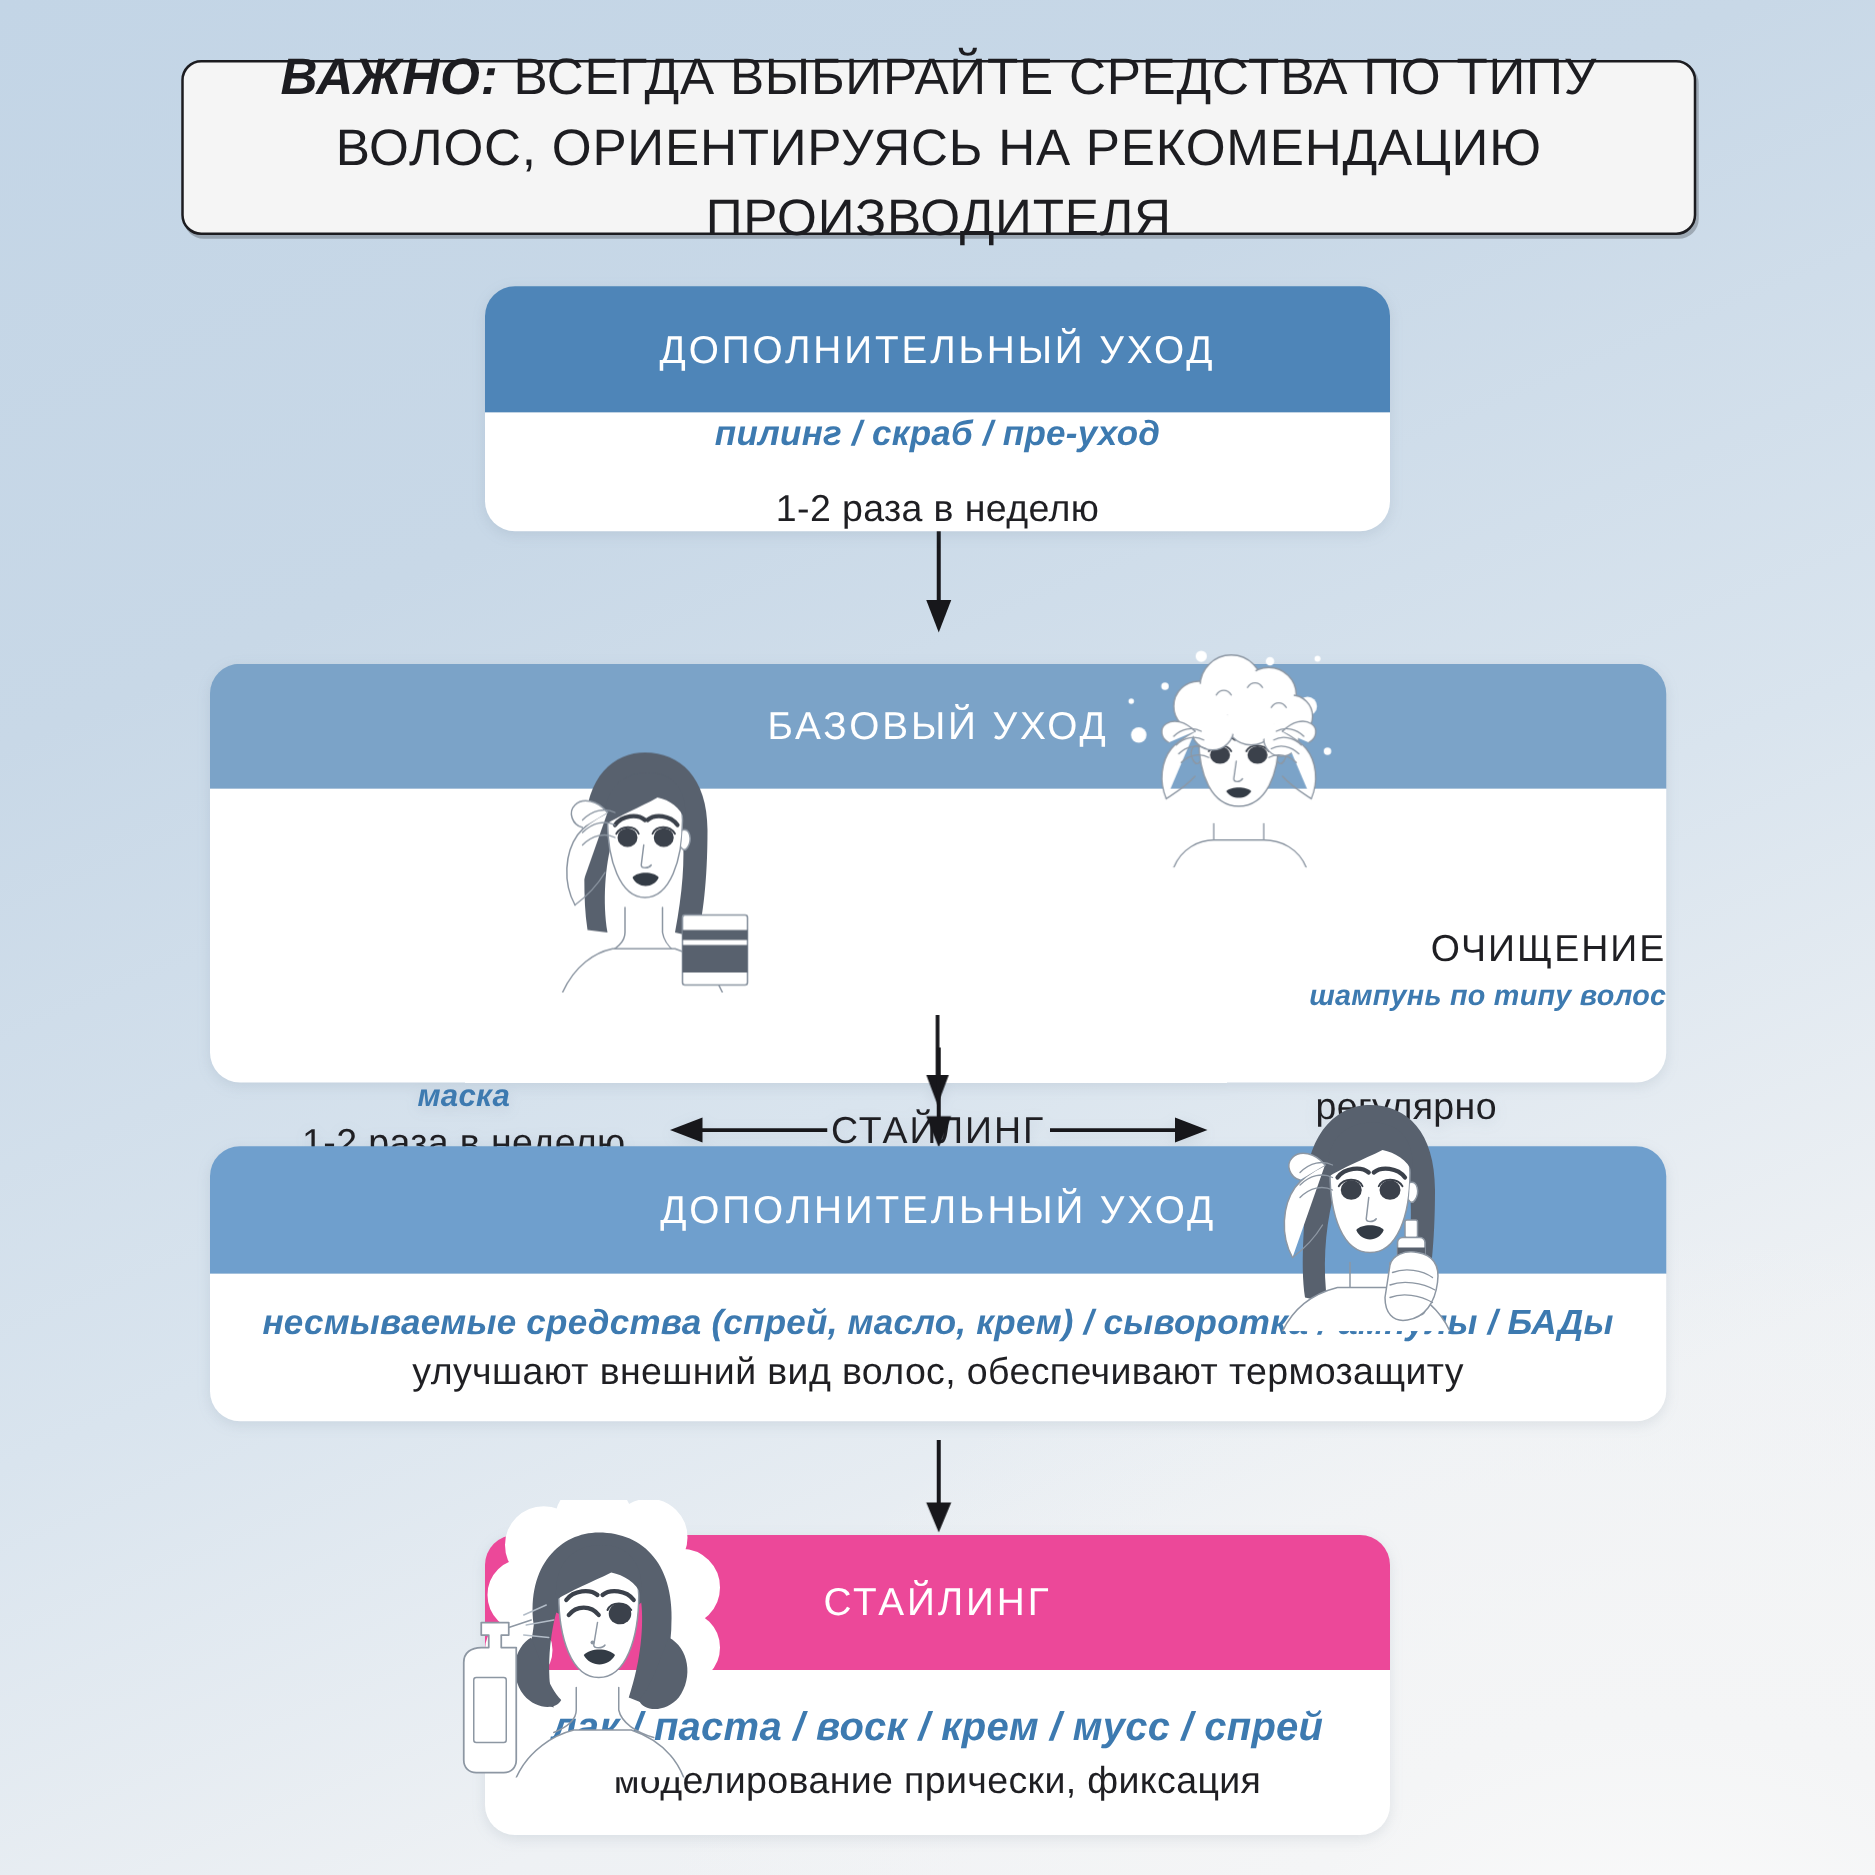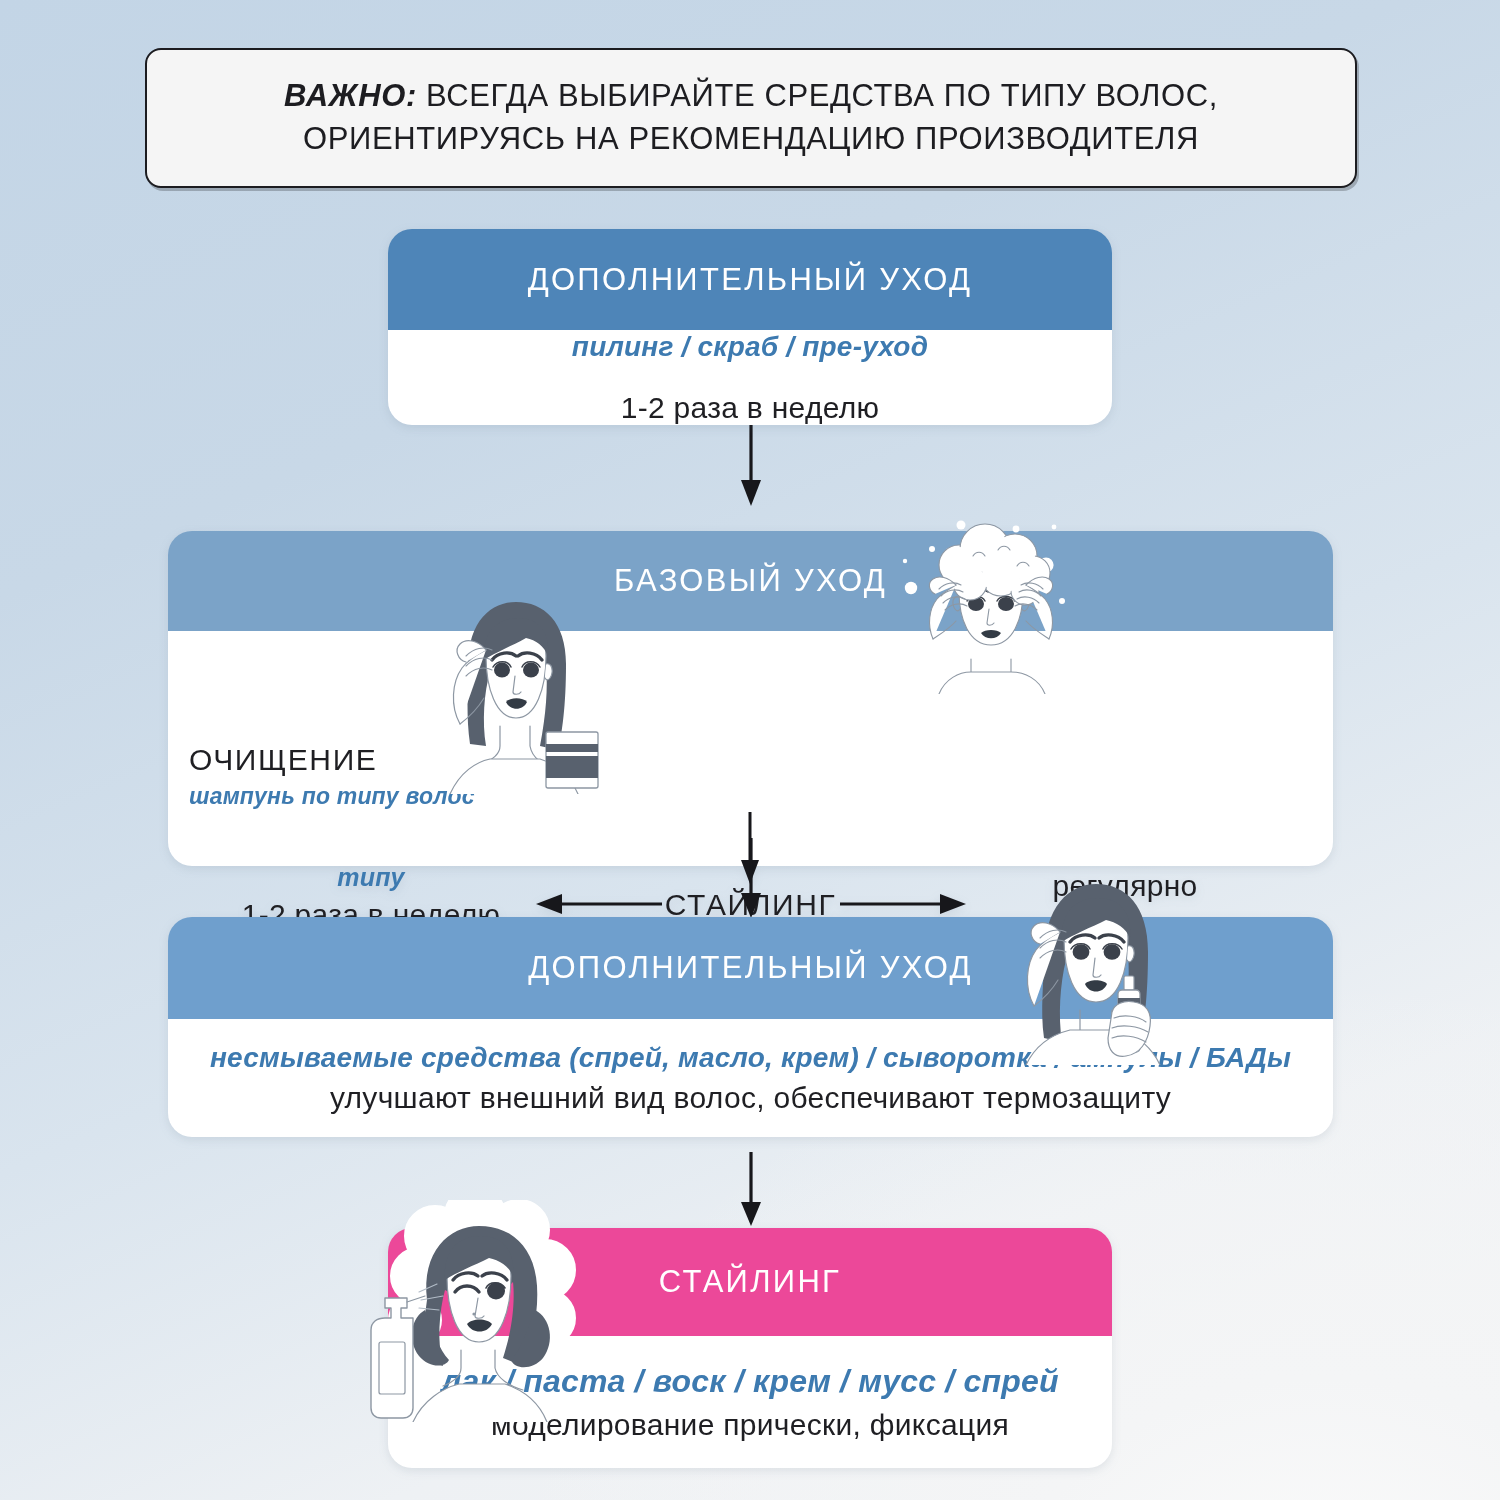--- a/index.html
+++ b/index.html
@@ -34,21 +34,21 @@
     background: #f5f5f5;
     border: 2.5px solid #1c1c20;
     border-radius: 16px;
     display: flex;
     align-items: center;
     justify-content: center;
     text-align: center;
     box-shadow: 2px 3px 0 rgba(20,20,25,0.25);
   }
   .banner-text {
-    font-size: 31px;
+    font-size: 41px;
     letter-spacing: 0.6px;
     color: #1d1d21;
     line-height: 1.38;
     padding: 0 22px;
   }
   .banner-text b {
     font-weight: 700;
     font-style: italic;
   }
 
@@ -103,21 +103,21 @@
   #card1 .plain { font-size: 30px; }
 
   
   #card2 { left: 168px; top: 531px; width: 1165px; }
   #card2 .card-head { height: 100px; background: #7ba3c8; align-items: flex-start; padding-top: 32px; }
   #card2 .card-body { height: 235px; display: block; }
 
   .c2-inner { position: relative; width: 100%; height: 100%; }
   .c2-cleanse {
     position: absolute; left: 0; right: 0; top: 112px;
-    text-align: left;
+    text-align: right;
     padding-left: 21px;
   }
   .c2-cleanse .lbl { font-size: 30px; color: #1f1f23; letter-spacing: 1.6px; }
   .c2-cleanse .sub { font-size: 23px; margin-top: 6px; }
 
   .c2-nutri {
     position: absolute; left: 0; right: 0; top: 257px;
     text-align: center;
   }
   .c2-nutri .lbl { font-size: 30px; color: #1f1f23; letter-spacing: 1.6px; }
@@ -209,21 +209,21 @@
           <line x1="128" y1="15" x2="26" y2="15" stroke="#17171b" stroke-width="3"></line>
           <polygon points="2,15 28,5 28,25" fill="#17171b"></polygon>
         </svg>
 
         <svg class="vconn" style="left:672px; top:258px; width:128px; height:30px;" viewBox="0 0 128 30">
           <line x1="0" y1="15" x2="102" y2="15" stroke="#17171b" stroke-width="3"></line>
           <polygon points="126,15 100,5 100,25" fill="#17171b"></polygon>
         </svg>
 
         <div class="c2-left">
-          <span class="accent">типу</span>
+          <span class="accent">маска</span>
           <span class="plain">1-2 раза в неделю</span>
         </div>
 
         <div class="c2-right">
           <span class="plain">регулярно</span>
         </div>
 
       </div>
     </div>
   </div>

